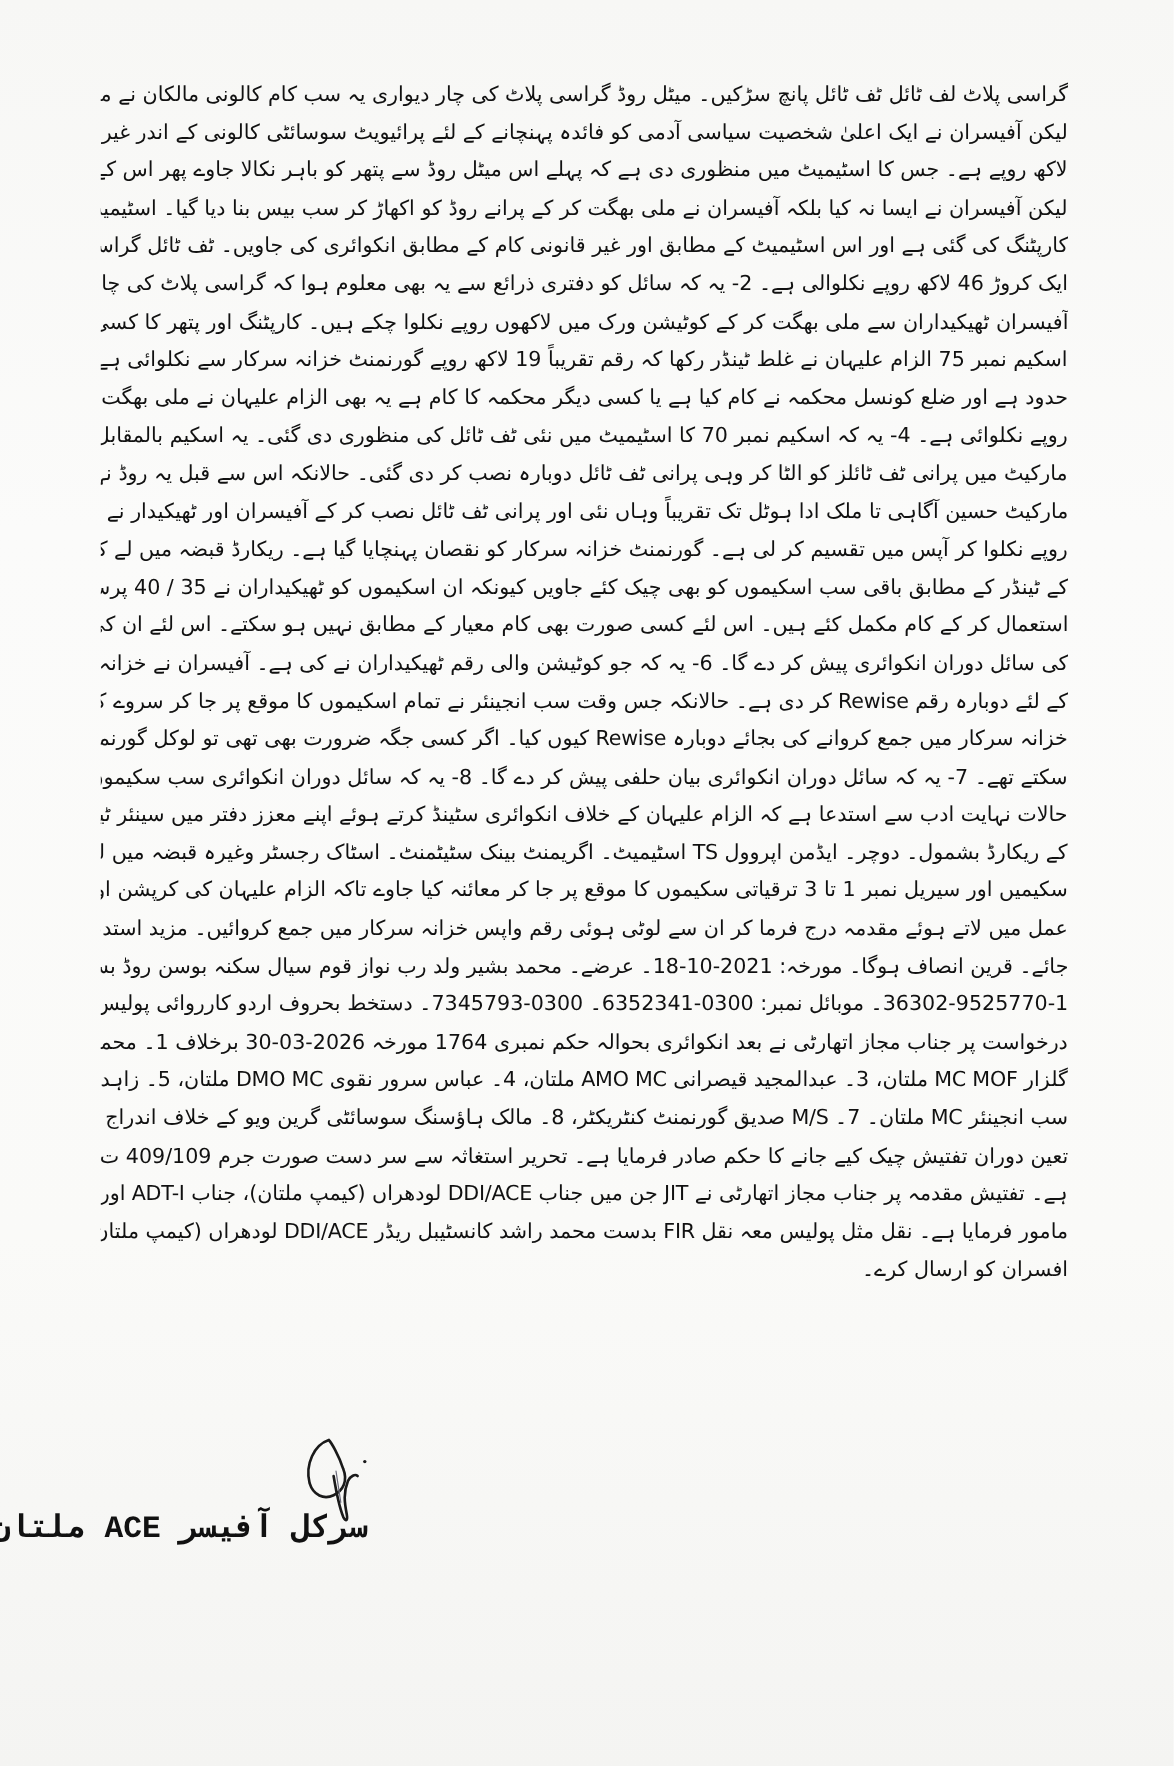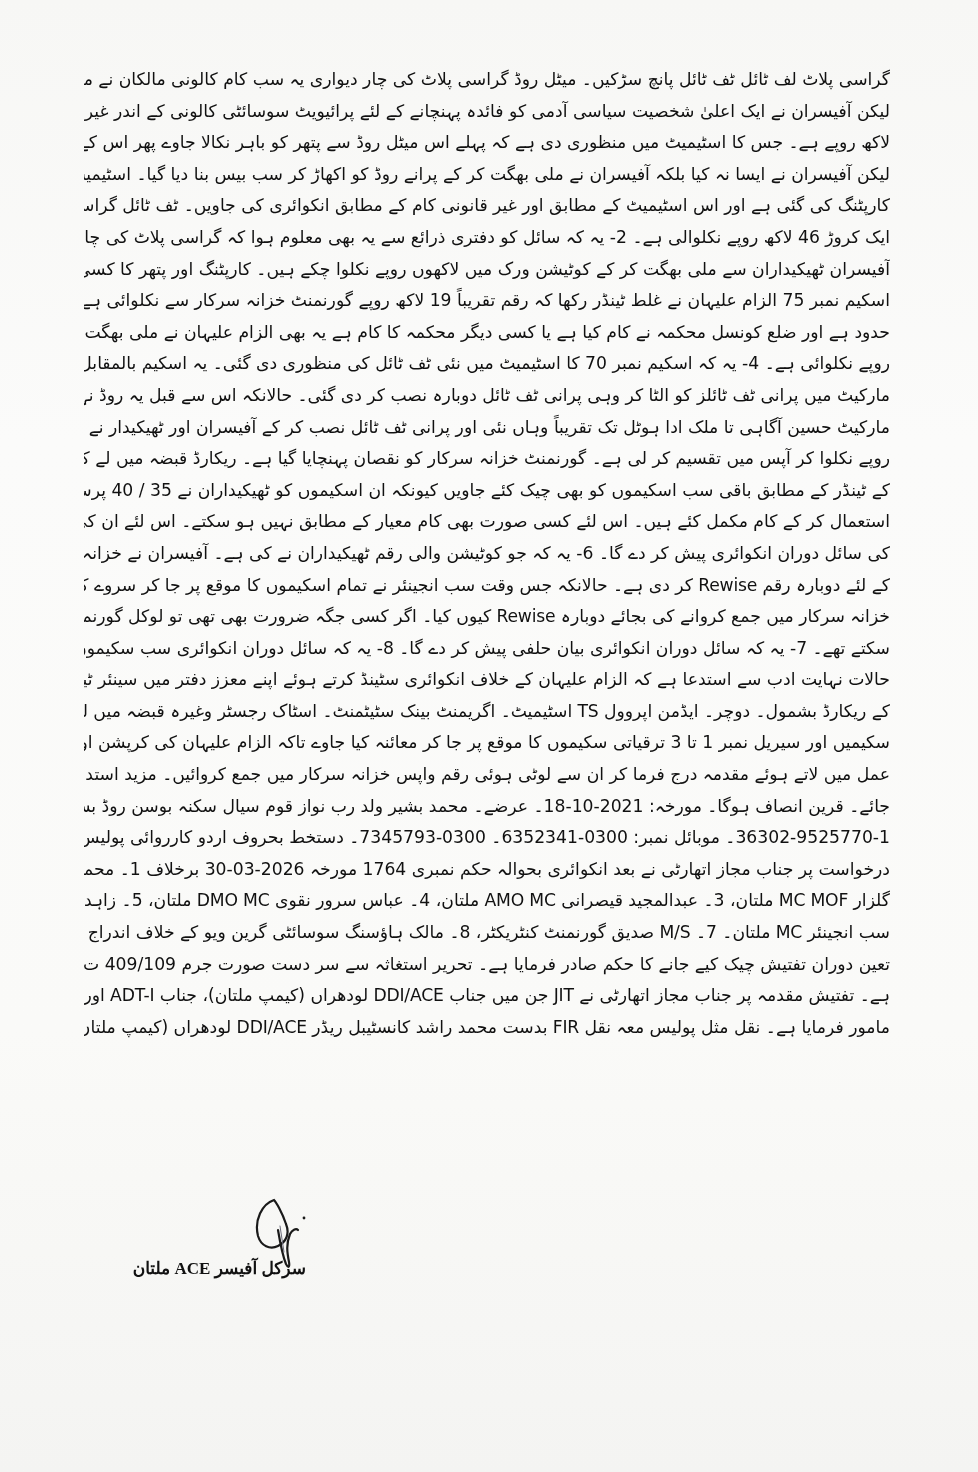--- a/index.html
+++ b/index.html
@@ -61,22 +61,22 @@
       width: 90px;
       height: 90px;
     }
     .signatory {
       position: absolute;
       left: 0px;
       top: 68px;
       width: 220px;
       direction: rtl;
       text-align: right;
-      font-family: Liberation Serif, serif;
-      font-size: 17px;
+      font-family: Liberation Mono, monospace;
+      font-size: 26px;
       font-weight: bold;
       color: #111111;
       white-space: nowrap;
     }
   </style>
 </head>
 <body>
 
 <div class="page">
   <div class="body-text">
@@ -104,20 +104,21 @@
     <span class="line">سکیمیں اور سیریل نمبر 1 تا 3 ترقیاتی سکیموں کا موقع پر جا کر معائنہ کیا جاوے تاکہ الزام علیہان کی کرپشن اور بددیانتی عیاں ہو سکے۔ الزام علیہان کے خلاف قانونی کارروائی</span>
     <span class="line">عمل میں لاتے ہوئے مقدمہ درج فرما کر ان سے لوٹی ہوئی رقم واپس خزانہ سرکار میں جمع کروائیں۔ مزید استدعا ہے کہ تینوں سکیم ہائے کا فنڈز جاری فرمانے سے روکا</span>
     <span class="line">جائے۔ قرین انصاف ہوگا۔ مورخہ: 2021-10-18۔ عرضے۔ محمد بشیر ولد رب نواز قوم سیال سکنہ بوسن روڈ بستی صدیق آباد تحصیل و ضلع ملتان۔ شناختی کارڈ نمبر:</span>
     <span class="line">36302-9525770-1۔ موبائل نمبر: 0300-6352341۔ 0300-7345793۔ دستخط بحروف اردو کارروائی پولیس: مستغیث خانہ نمبر 2 کی تحریری</span>
     <span class="line">درخواست پر جناب مجاز اتھارٹی نے بعد انکوائری بحوالہ حکم نمبری 1764 مورخہ 2026-03-30 برخلاف 1۔ محمد اقبال خان، چیف آفیسر MC ملتان، 2۔ فرخ</span>
     <span class="line">گلزار MC MOF ملتان، 3۔ عبدالمجید قیصرانی AMO MC ملتان، 4۔ عباس سرور نقوی DMO MC ملتان، 5۔ زاہد قیوم MOI MC ملتان، 6۔ خضر خان</span>
     <span class="line">سب انجینئر MC ملتان۔ 7۔ M/S صدیق گورنمنٹ کنٹریکٹر، 8۔ مالک ہاؤسنگ سوسائٹی گرین ویو کے خلاف اندراج مقدمہ کا حکم صادر فرمایا۔ جبکہ دیگران کے کردار کا</span>
     <span class="line">تعین دوران تفتیش چیک کیے جانے کا حکم صادر فرمایا ہے۔ تحریر استغاثہ سے سر دست صورت جرم 409/109 ت پ 47 (2)PCA5 پائی جا کر مقدمہ درج رجسٹر ہوا</span>
     <span class="line">ہے۔ تفتیش مقدمہ پر جناب مجاز اتھارٹی نے JIT جن میں جناب DDI/ACE لودھراں (کیمپ ملتان)، جناب ADT-I اور سرکل آفیسر ACE ملتان کو تفتیش مقدمہ پر</span>
     <span class="line">مامور فرمایا ہے۔ نقل مثل پولیس معہ نقل FIR بدست محمد راشد کانسٹیبل ریڈر DDI/ACE لودھراں (کیمپ ملتان) ارسال ہے۔ محرر کو ہدایت ہوئی کہ نقول FIR مجاز</span>
+    <span class="line last">افسران کو ارسال کرے۔</span>
   </div>
 
   <div class="signature-block">
     <svg class="signature" viewBox="0 0 90 90">
       <path d="M40 10 C 28 14, 20 30, 24 46 C 27 56, 36 60, 44 56 C 52 52, 56 44, 52 34 C 48 22, 42 12, 40 10 Z" fill="none" stroke="#1a1a1a" stroke-width="2.2" stroke-linecap="round"></path>
       <path d="M44 40 C 46 52, 48 64, 52 74 C 54 78, 56 78, 55 72 C 53 62, 52 54, 56 44 C 58 40, 62 38, 64 40" fill="none" stroke="#1a1a1a" stroke-width="2.2" stroke-linecap="round"></path>
       <path d="M46 36 L 50 62" fill="none" stroke="#6a6a7a" stroke-width="1" stroke-linecap="round"></path>
       <circle cx="70" cy="28" r="1.4" fill="#1a1a1a"></circle>
     </svg>
     <div class="signatory">سرکل آفیسر ACE ملتان</div>

